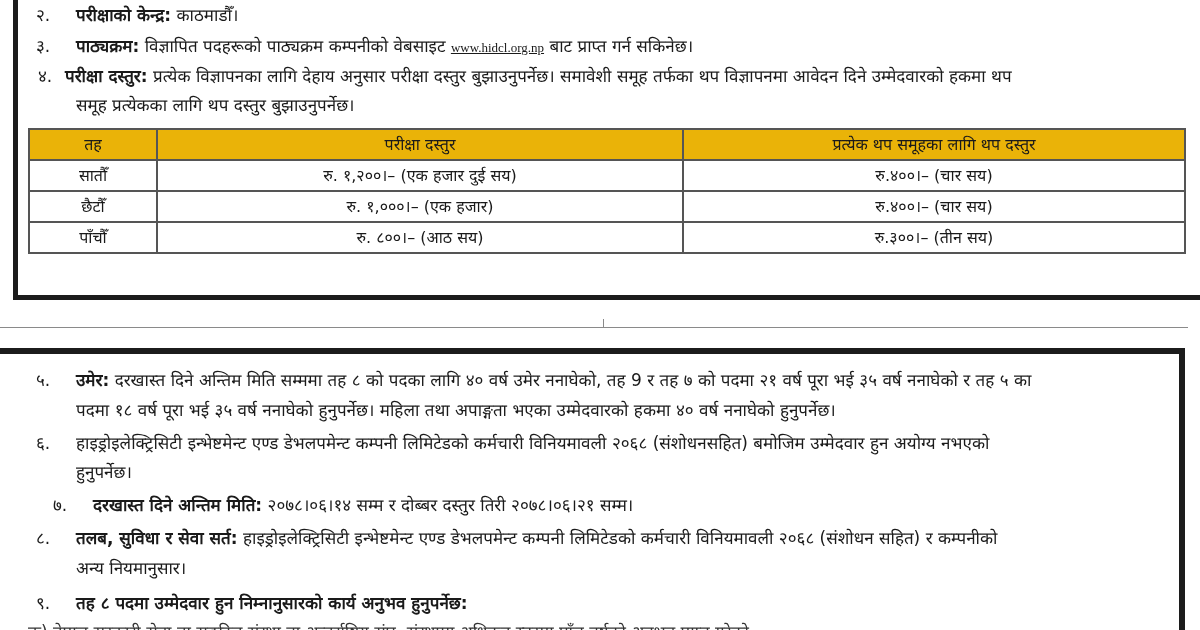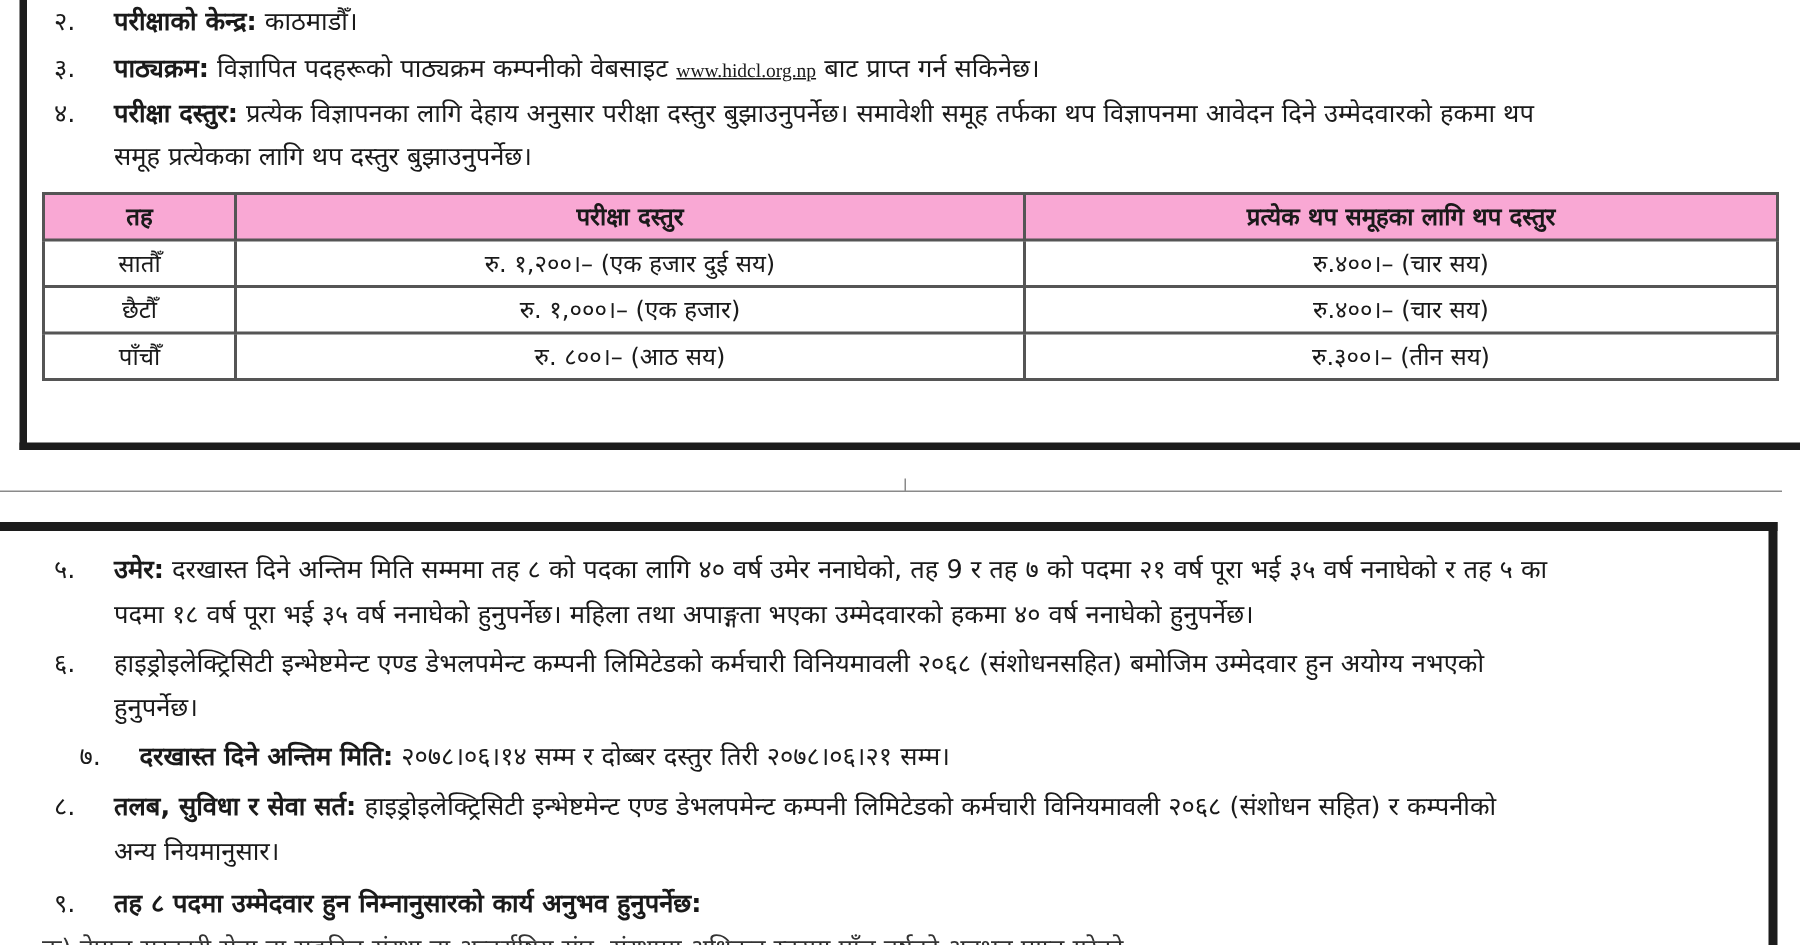--- a/index.html
+++ b/index.html
@@ -30,41 +30,41 @@
   .num { display: inline-block; width: 40px; }
   .b { font-weight: bold; }
   .u { text-decoration: underline; font-family: "Liberation Serif", serif; font-size: 13px; }
   table.fees {
     position: absolute; left: 28px; top: 128px; width: 1158px;
     border-collapse: collapse; font-size: 16px;
   }
   table.fees th, table.fees td {
     border: 2px solid #555; text-align: center; height: 29px; padding: 0; line-height: 29px;
   }
-  table.fees th { background: #f9a8d4; font-weight: bold; height: 28px; }
+  table.fees th { background: #eab308; font-weight: normal; height: 28px; }
   .col1 { width: 126px; } .col2 { width: 524px; } .col3 { width: auto; }
   .cutoff {
     position: absolute; left: 28px; top: 620px; font-size: 17px; color: #333;
     white-space: nowrap; text-decoration: underline;
   }
 </style>
 </head>
 <body>
 
 <div class="panel-top"></div>
 
 <div class="line" style="left:36px; top:4px;">
   <span class="num">२.</span><span class="b">परीक्षाको केन्द्र:</span><span> काठमाडौँ।</span>
 </div>
 
 <div class="line" style="left:36px; top:35px;">
   <span class="num">३.</span><span class="b">पाठ्यक्रम:</span><span> विज्ञापित पदहरूको पाठ्यक्रम कम्पनीको वेबसाइट </span><span class="u">www.hidcl.org.np</span><span> बाट प्राप्त गर्न सकिनेछ।</span>
 </div>
 
-<div class="line" style="left:36px; top:65px;">
+<div class="line" style="left:25px; top:65px;text-align:center;">
   <span class="num">४.</span><span class="b">परीक्षा दस्तुर:</span><span> प्रत्येक विज्ञापनका लागि देहाय अनुसार परीक्षा दस्तुर बुझाउनुपर्नेछ। समावेशी समूह तर्फका थप विज्ञापनमा आवेदन दिने उम्मेदवारको हकमा थप</span>
 </div>
 <div class="line" style="left:76px; top:94px;">समूह प्रत्येकका लागि थप दस्तुर बुझाउनुपर्नेछ।</div>
 
 <table class="fees">
   <thead>
     <tr>
       <th class="col1">तह</th>
       <th class="col2">परीक्षा दस्तुर</th>
       <th class="col3">प्रत्येक थप समूहका लागि थप दस्तुर</th>

